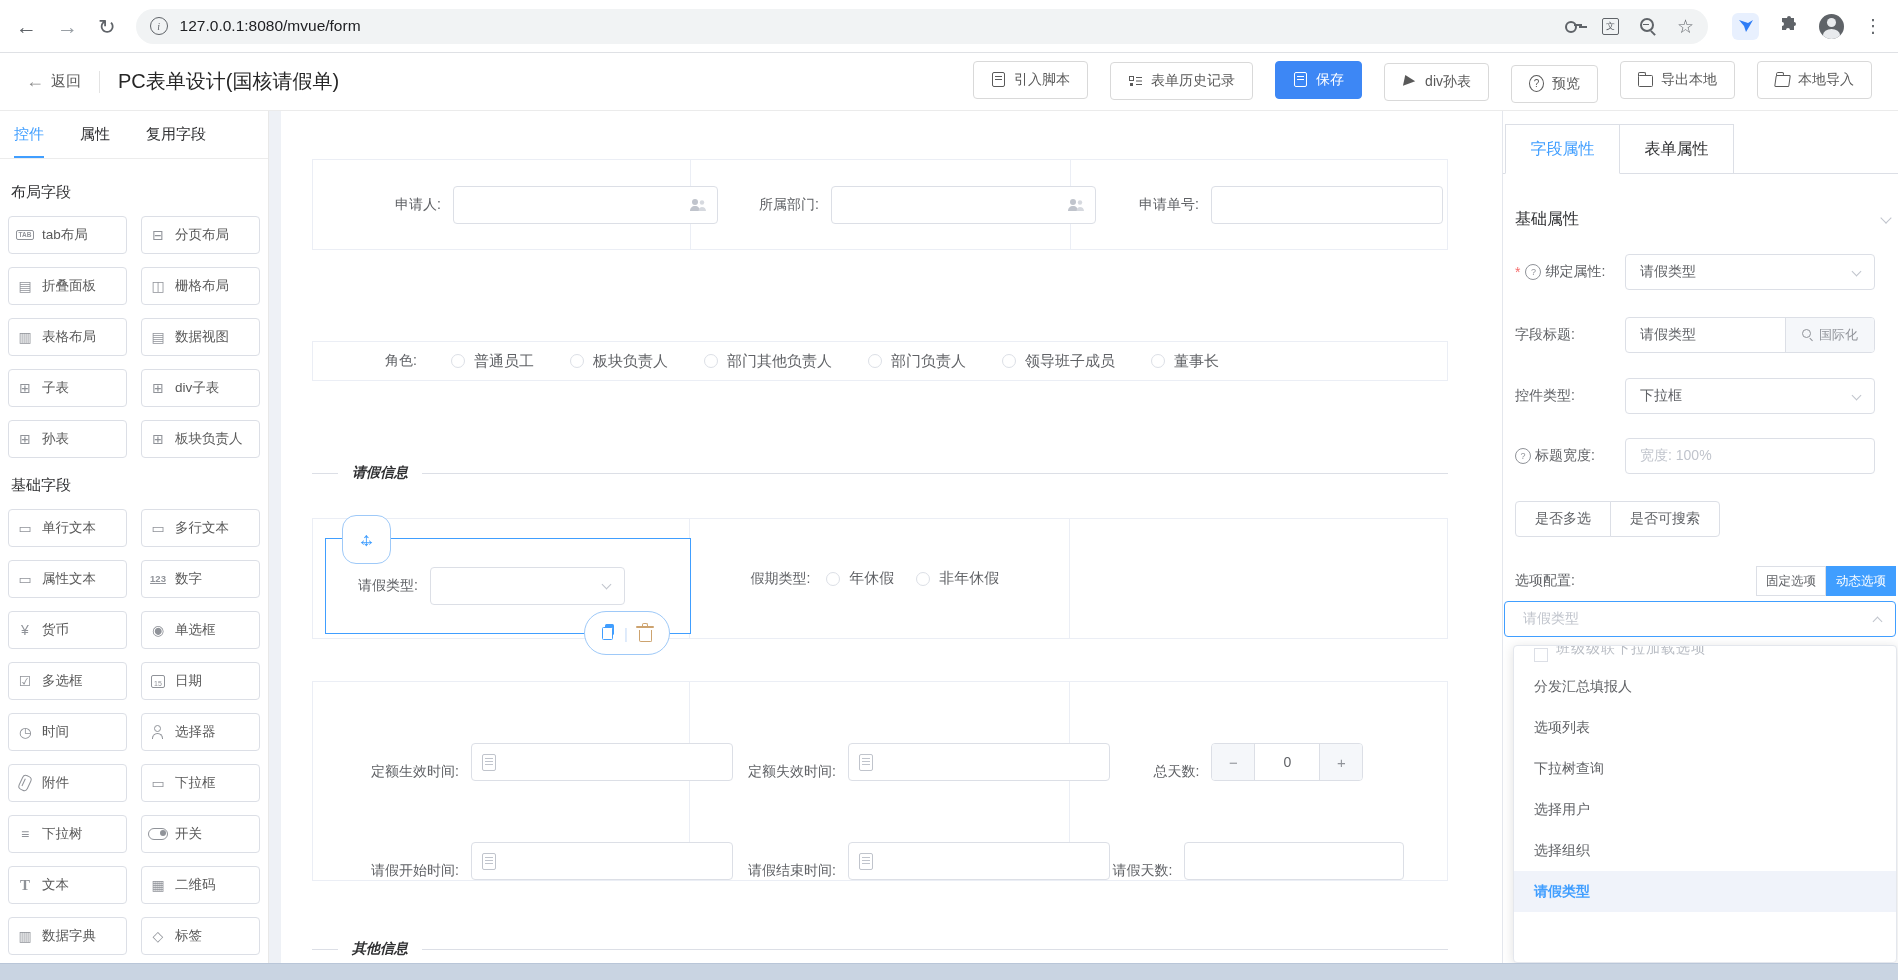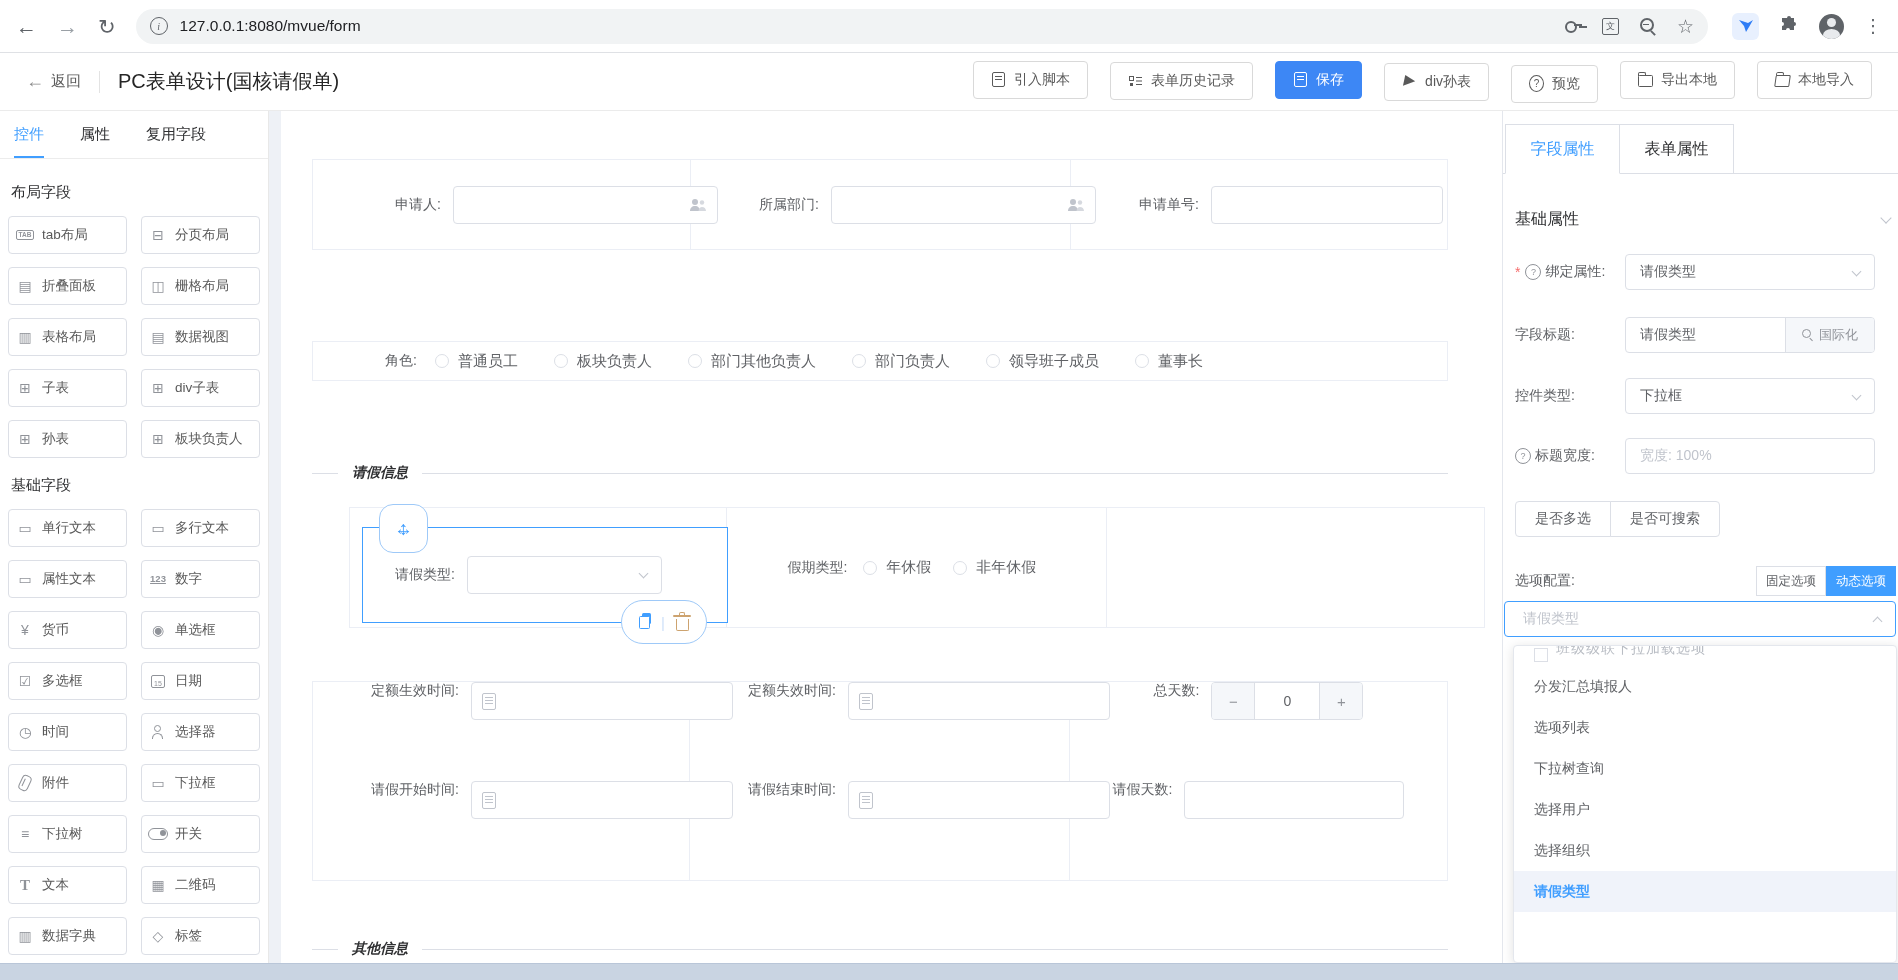--- a/index.html
+++ b/index.html
@@ -116,21 +116,21 @@
   .ic-copy{width:11px;height:13px;position:relative;}
   .ic-copy::before{content:"";position:absolute;left:3px;top:-3px;width:9px;height:11px;background:#409eff;border-radius:1.5px;}
   .ic-copy::after{content:"";position:absolute;left:0;top:0;width:9px;height:11px;background:#fff;border:1.5px solid #409eff;border-radius:1.5px;}
   .actdiv{color:#cfe1f9;font-size:15px;}
   .ic-trash{width:11px;height:11px;border:1.5px solid #cda36f;border-top:none;border-radius:0 0 2px 2px;position:relative;margin-top:6px;}
   .ic-trash::before{content:"";position:absolute;top:-4px;left:-3.5px;width:18px;height:1.8px;background:#cda36f;border-radius:1px;}
   .ic-trash::after{content:"";position:absolute;top:-7.5px;left:2.5px;width:4px;height:2.5px;border:1.5px solid #cda36f;border-bottom:none;border-radius:2px 2px 0 0;}
   
   .midbox{position:absolute;left:43px;top:570px;width:1136px;height:200px;border:1px solid #ebeef5;box-sizing:border-box;
     display:grid;grid-template-columns:377px 380px 377px;grid-template-rows:99px 99px;background:#fff;}
-  .mcell{display:flex;align-items:flex-start;border-right:1px solid #ebeef5;box-sizing:border-box;padding-left:28px;}
+  .mcell{display:flex;align-items:flex-end;border-right:1px solid #ebeef5;box-sizing:border-box;padding-left:28px;}
   .mcell.last{border-right:none;padding-left:0;justify-content:center;}
   
   .rpanel{position:absolute;top:111px;left:1502px;width:396px;bottom:0;background:#fff;border-left:1px solid #e4e7ed;box-sizing:border-box;}
   .rtabs{position:absolute;top:13px;left:0;right:0;height:50px;display:flex;padding-left:2px;border-bottom:1px solid #dcdfe6;box-sizing:border-box;}
   .rtab{width:115px;box-sizing:border-box;border:1px solid #dcdfe6;border-bottom:none;margin-right:-1px;display:flex;align-items:center;justify-content:center;font-size:16px;color:#303133;background:#fff;cursor:pointer;}
   .rtab.active{color:#409eff;height:50px;margin-bottom:-1px;border-bottom:1px solid #fff;}
   .sechead{position:absolute;top:98px;left:12px;right:8px;display:flex;align-items:center;justify-content:space-between;font-size:16px;color:#303133;}
   .chev{width:7px;height:7px;border:solid #c0c4cc;border-width:0 1.5px 1.5px 0;transform:rotate(45deg);margin-top:-4px;}
   .prow{position:absolute;left:12px;right:23px;display:flex;align-items:center;}
   .plabel{font-size:14px;color:#606266;display:flex;align-items:center;gap:4px;}
@@ -416,21 +416,21 @@
       </span>
     </div>
     <div class="ccell" style="width:378px;">
       <span class="clabel" style="width:100px;">申请单号:</span>
       <span class="cinput" style="width:232px;"></span>
     </div>
   </div>
 
   <div class="crow" style="top:230px;height:40px;">
     <div style="display:flex;align-items:center;padding-left:72px;width:100%;">
-      <span class="clabel" style="margin-right:18px;">角色:</span>
+      <span class="clabel" style="margin-right:34px;">角色:</span>
       <span id="role-options" style="display:flex;gap:36px;">
           <span class="ropt">
             <span class="radio"></span>
             <span>普通员工</span>
           </span>
           <span class="ropt">
             <span class="radio"></span>
             <span>板块负责人</span>
           </span>
           <span class="ropt">
@@ -452,21 +452,21 @@
         </span>
     </div>
   </div>
 
   <div class="sect" style="top:353px;">
     <span class="sline a"></span>
     <span class="stext">请假信息</span>
     <span class="sline b"></span>
   </div>
 
-  <div class="crow" style="top:396px;height:121px;margin-left:37px;">
+  <div class="crow" style="top:407px;height:121px;">
     <div class="ccell" style="width:378px;padding-left:0;position:relative;">
       <div class="selwidget">
         <div class="movehandle">
             <span class="move-ic"></span>
           </div>
         <span class="clabel" style="width:92px;">请假类型:</span>
         <span class="cselect" style="width:195px;">
             <span class="caret"></span>
           </span>
         <div class="wactions">

